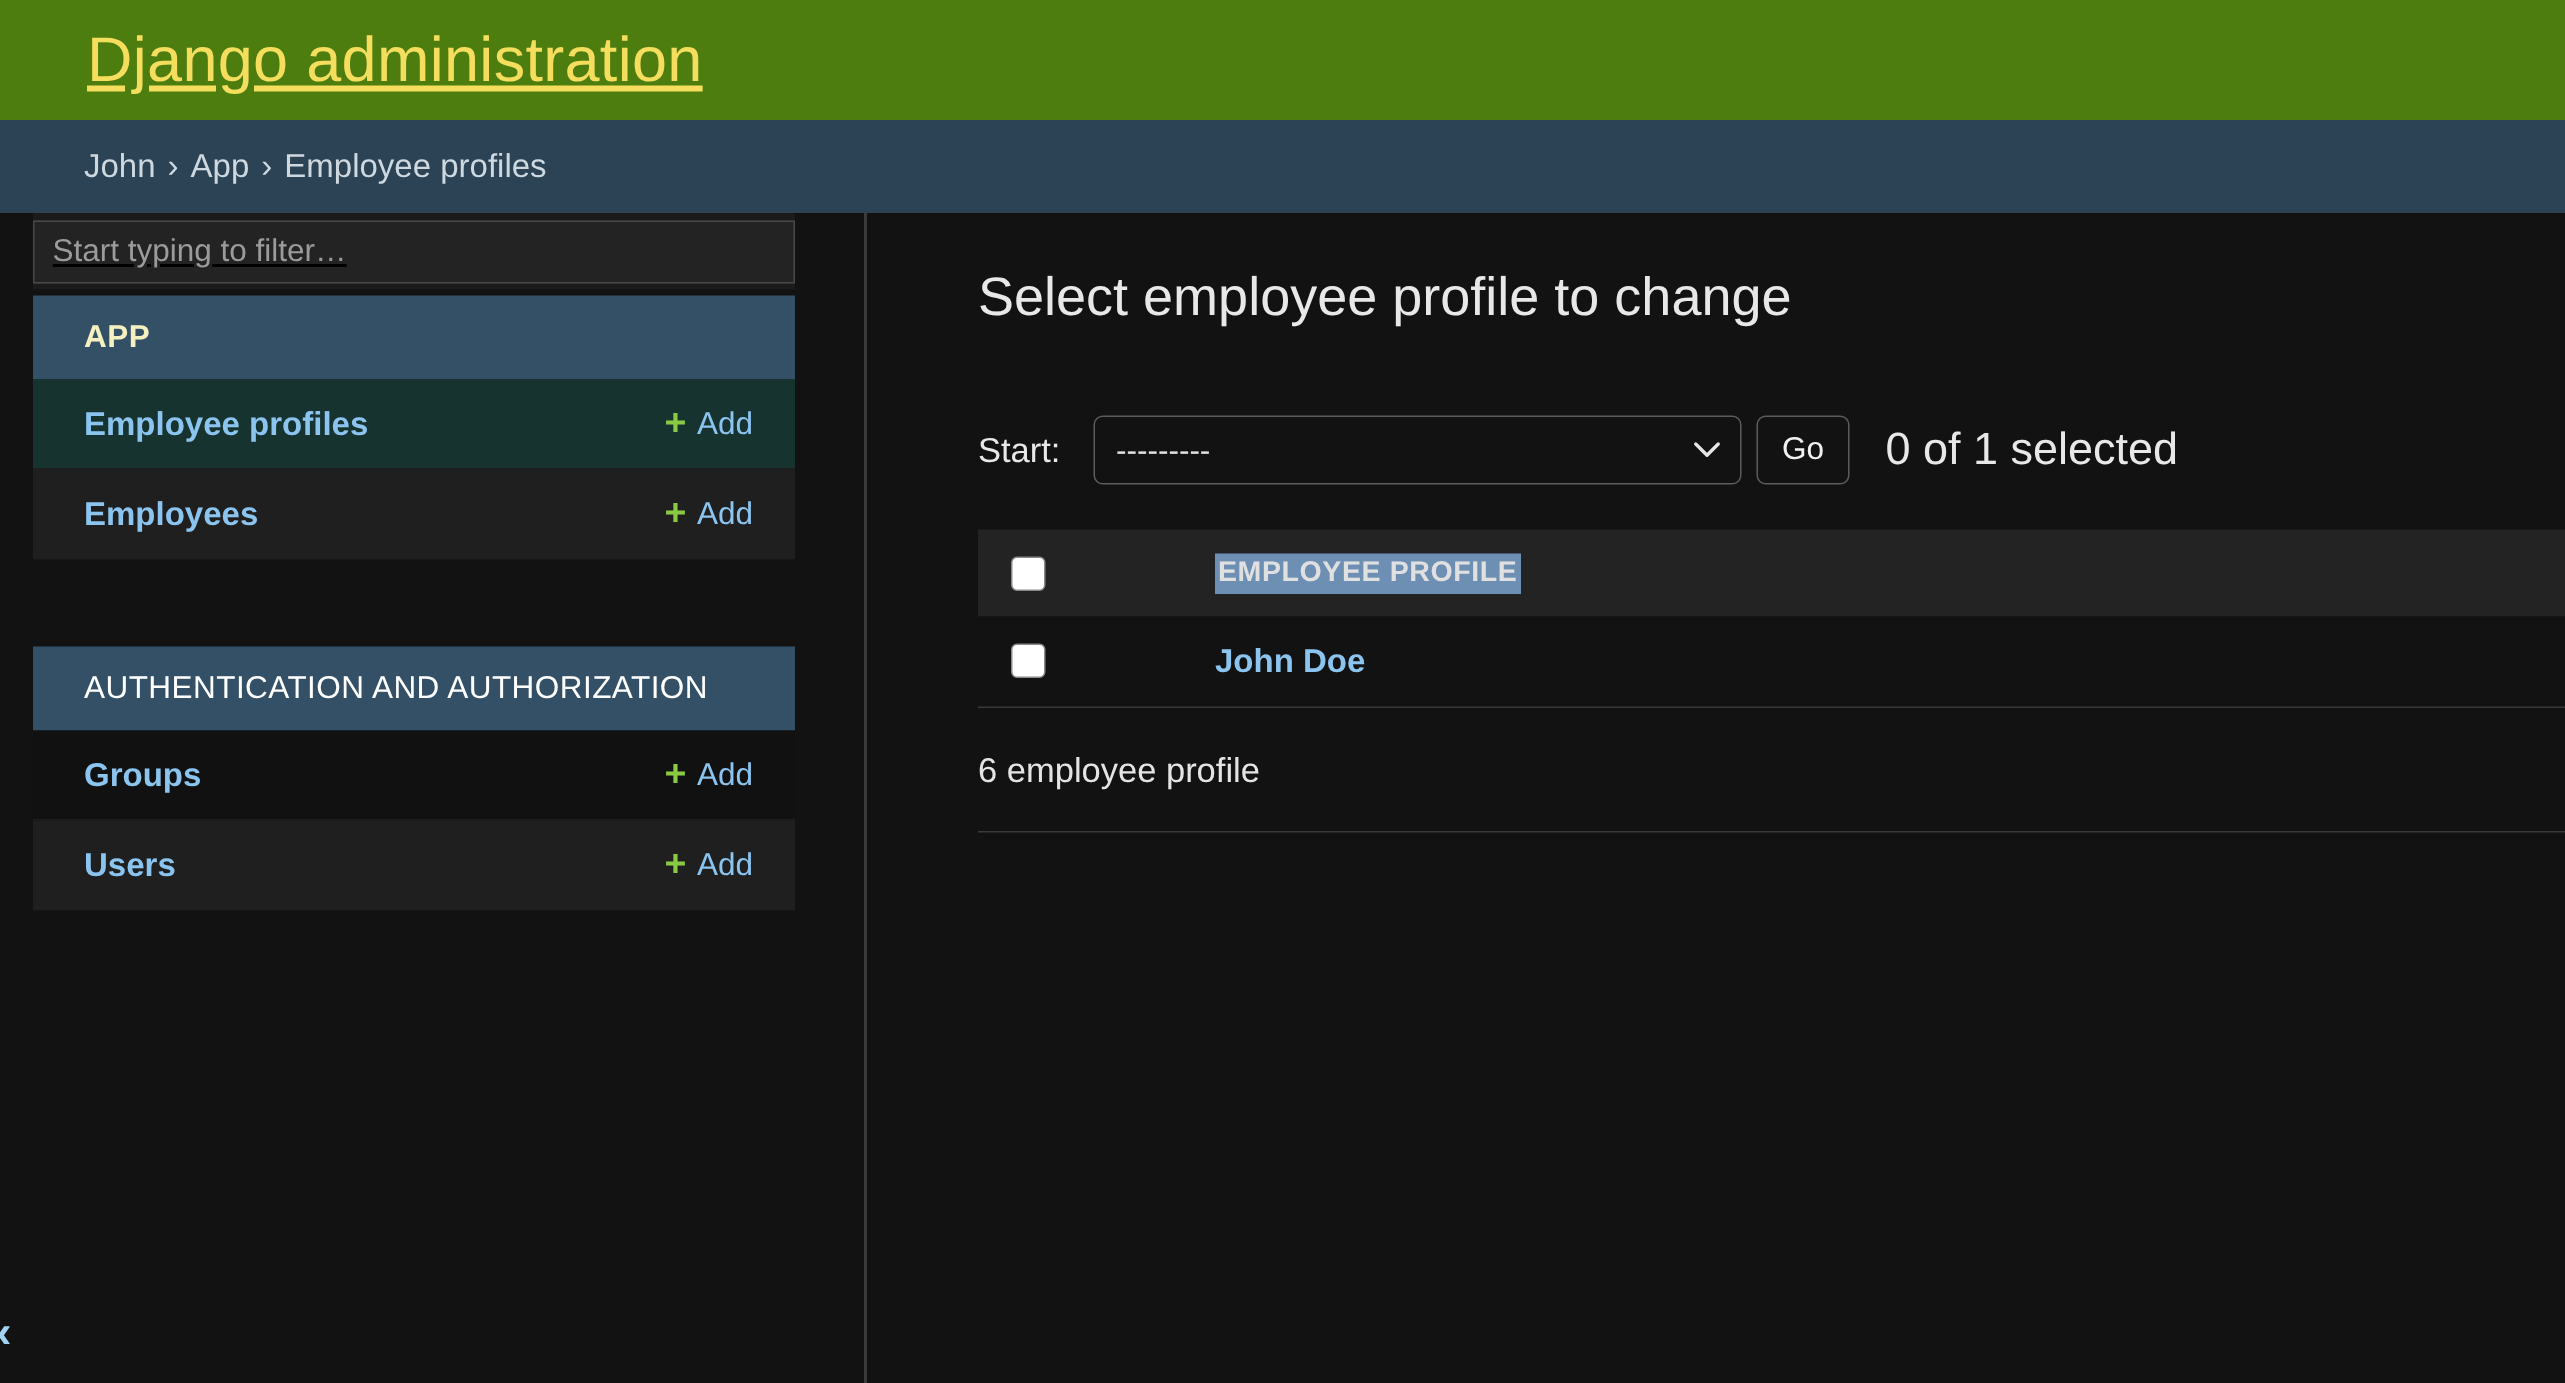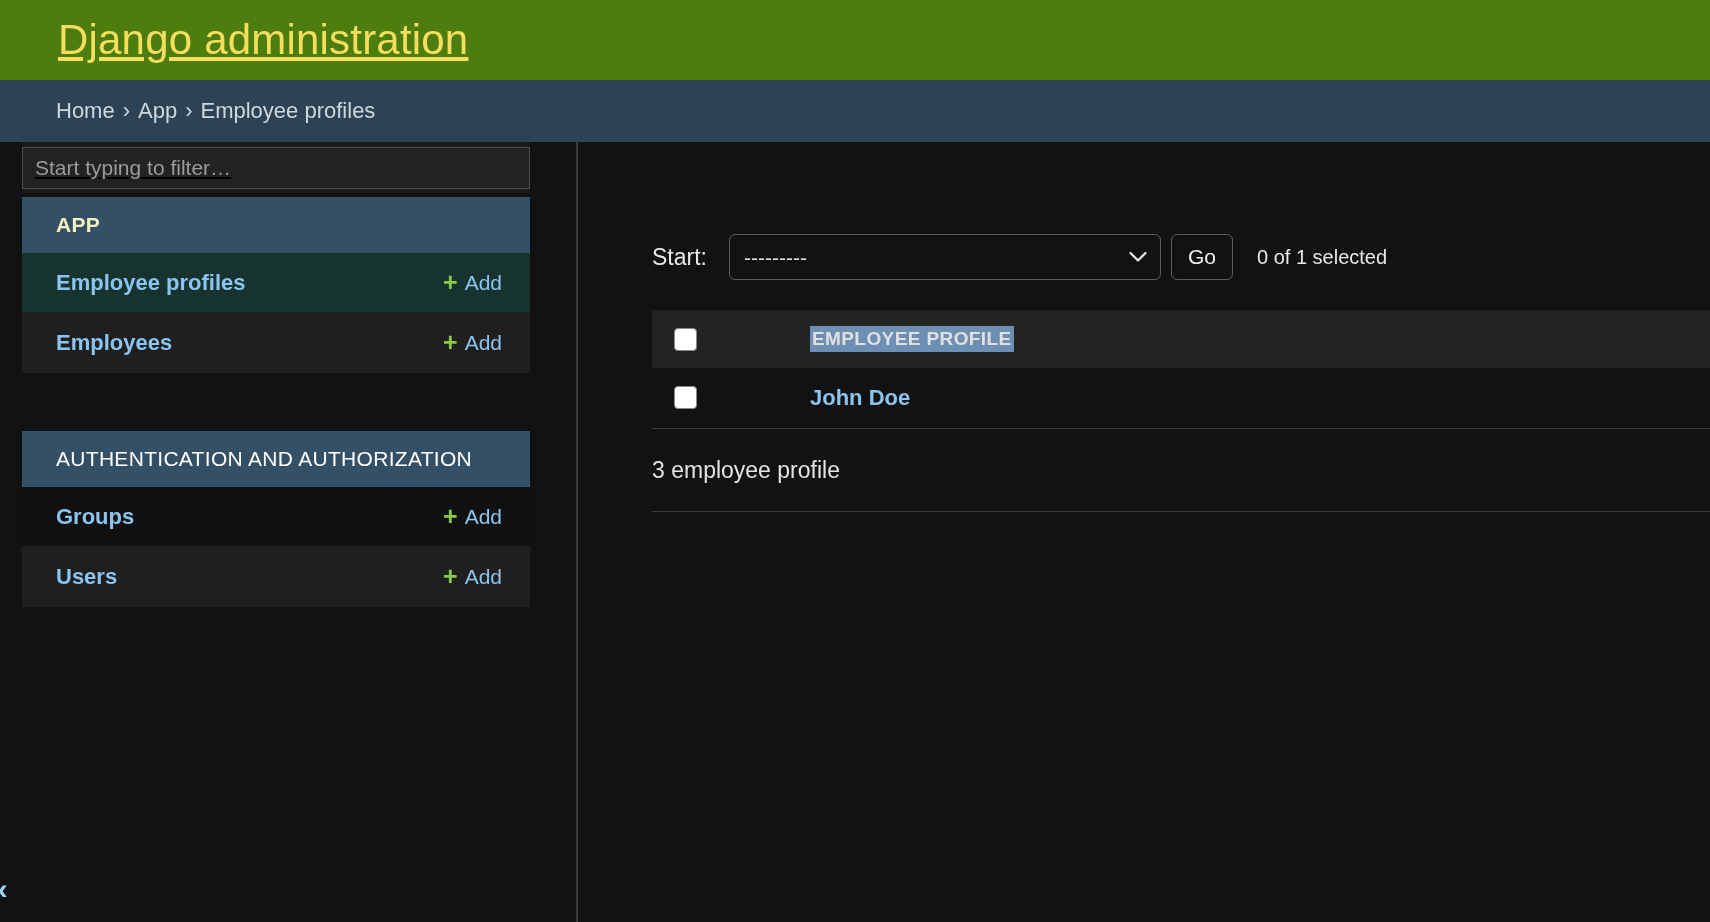--- a/index.html
+++ b/index.html
@@ -237,21 +237,21 @@
     border-radius: 6px;
     color: #f0f0f0;
     font-size: 21px;
     font-family: "Liberation Sans", sans-serif;
     cursor: pointer;
     padding: 0 14px;
   }
   .selection-count {
     margin-left: 24px;
     color: #e8e8e8;
-    font-size: 20px;
+    font-size: 30px;
     white-space: nowrap;
     text-align: center;
   }
 
   
   .results {
     margin-top: 30px;
     margin-left: 0;
     width: 1636px;
   }
@@ -326,21 +326,21 @@
 </head>
 <body>
 
 <div id="page">
 
   <div class="branding">
     <a class="branding-title" href="#">Django administration</a>
   </div>
 
   <div class="breadcrumbs">
-    <a href="#">Home</a>
+    <a href="#">John</a>
     <span class="crumb-sep">›</span>
     <a href="#">App</a>
     <span class="crumb-sep">›</span>
     <span>Employee profiles</span>
   </div>
 
   <div class="main-wrap">
 
     <div class="sidebar">
       <div class="sidebar-inner">
@@ -392,20 +392,21 @@
         </div>
 
         <div class="sidebar-tail"></div>
       </div>
 
       <button class="sidebar-toggle">«</button>
     </div>
 
     <div class="content">
 
+      <h1 class="page-title">Select employee profile to change</h1>
 
       <div class="actions-bar">
         <label class="action-label">Start:</label>
 
         <span class="select-shell">
           <select class="action-select">
             <option>---------</option>
           </select>
           <svg class="select-chevron" viewBox="0 0 18 11">
             <path d="M1.5 1.5 L9 9 L16.5 1.5" fill="none" stroke="#e6e6e6" stroke-width="2.2" stroke-linecap="round" stroke-linejoin="round"></path>
@@ -439,19 +440,19 @@
               <td>
                 <span class="cell-pad" style="display:inline-block">
                   <a class="row-link" href="#">John Doe</a>
                 </span>
               </td>
             </tr>
           </tbody>
         </table>
       </div>
 
-      <div class="result-count">3 employee profile</div>
+      <div class="result-count">6 employee profile</div>
 
       <div class="bottom-rule"></div>
 
     </div>
   </div>
 </div>
 
 </body></html>

